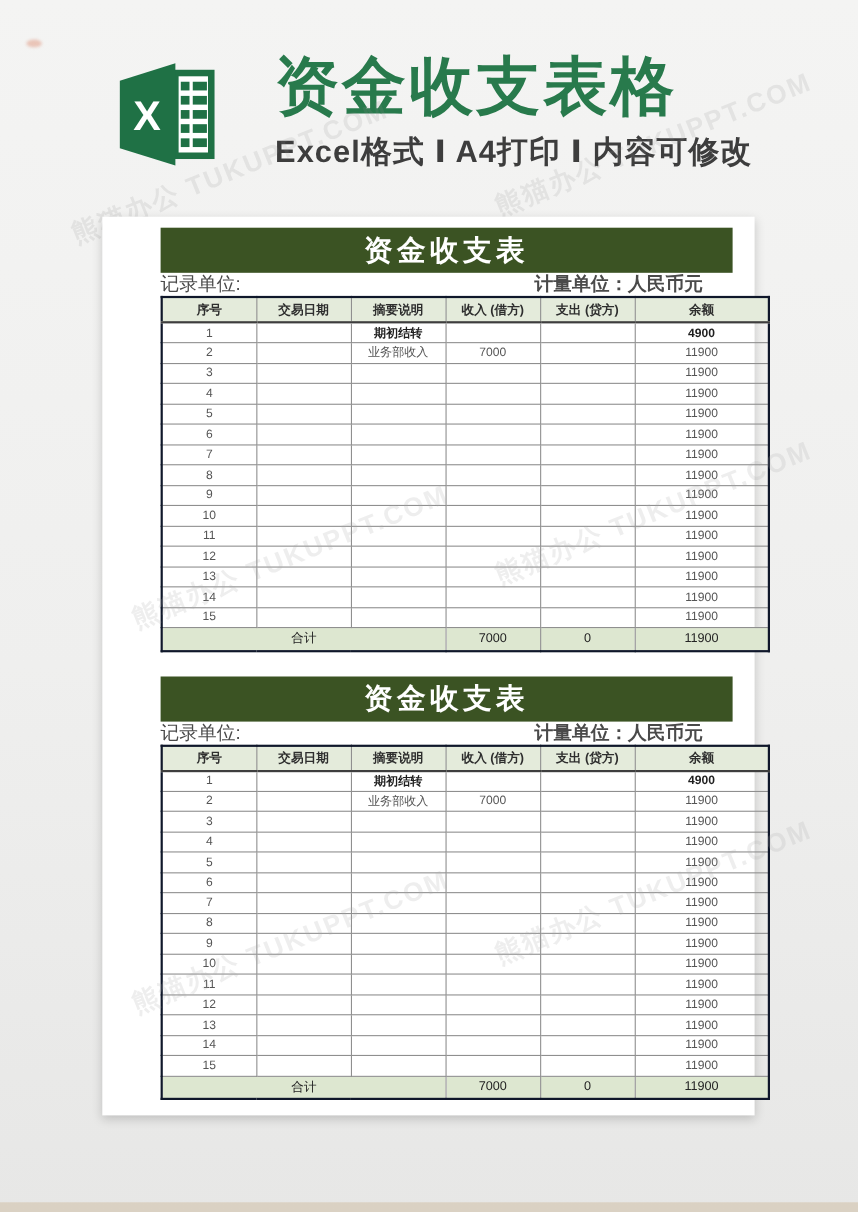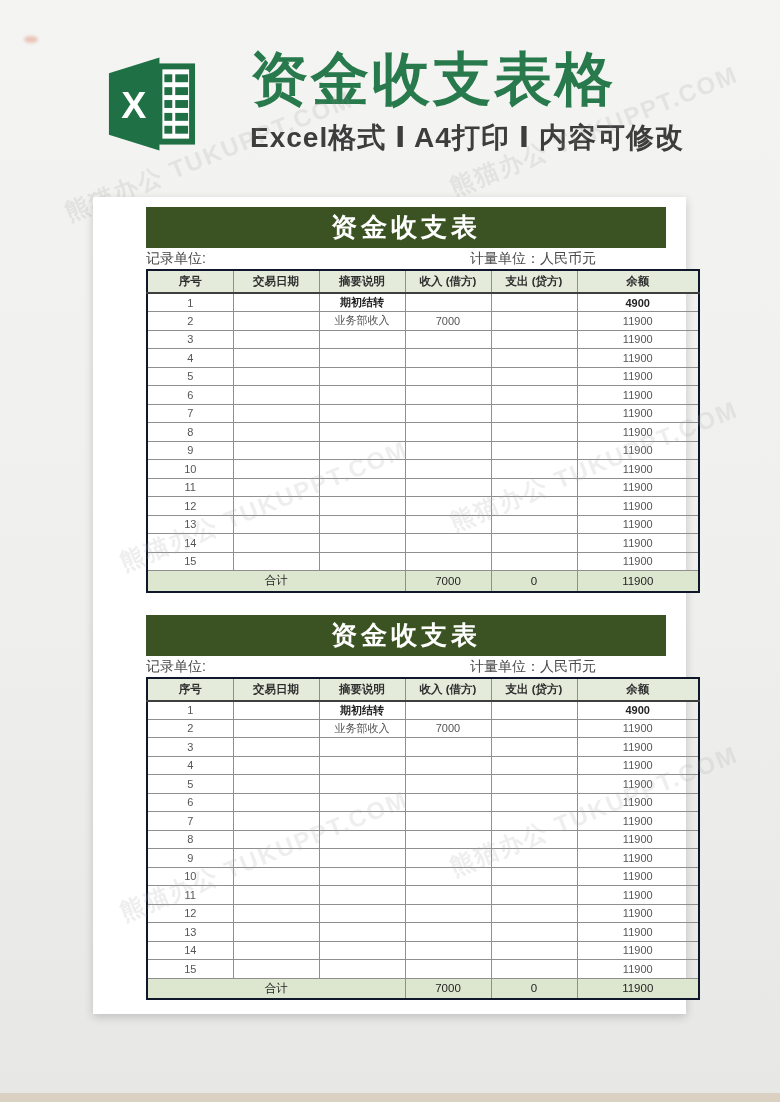--- a/index.html
+++ b/index.html
@@ -28,22 +28,22 @@
     background:#ffffff; padding:10px 20px 14px 21px;
     box-shadow:0 3px 9px rgba(0,0,0,0.18);
   }
   .section { width:552px;padding-left:32px; }
   .section + .section { margin-top:22px; }
   .banner {
     height:41px; line-height:41px; text-align:center;
     background:#3b5323; color:#ffffff;
     font-size:26px; font-weight:bold; letter-spacing:4px;
   }
-  .units { position:relative; height:21px; line-height:21px; font-size:14px; color:#4a4a4a; }
-  .unit-right { position:absolute; left:324px; top:0; }
+  .units { position:relative; height:21px; line-height:21px; font-size:17px; color:#4a4a4a; }
+  .unit-right { position:absolute; left:340px; top:0;font-weight:bold; }
   table.fund {
     width:552px; table-layout:fixed; border-collapse:collapse;
     border:2px solid #0f172a;
   }
   table.fund th {
     height:23px; background:#e4ebdb; font-size:11.5px; font-weight:bold; color:#2e2e2e;
     border:1px solid #8f8f8f; border-bottom:2px solid #3e3e3e; text-align:center;
   }
   table.fund td {
     height:18.5px; font-size:11px; color:#555555;

